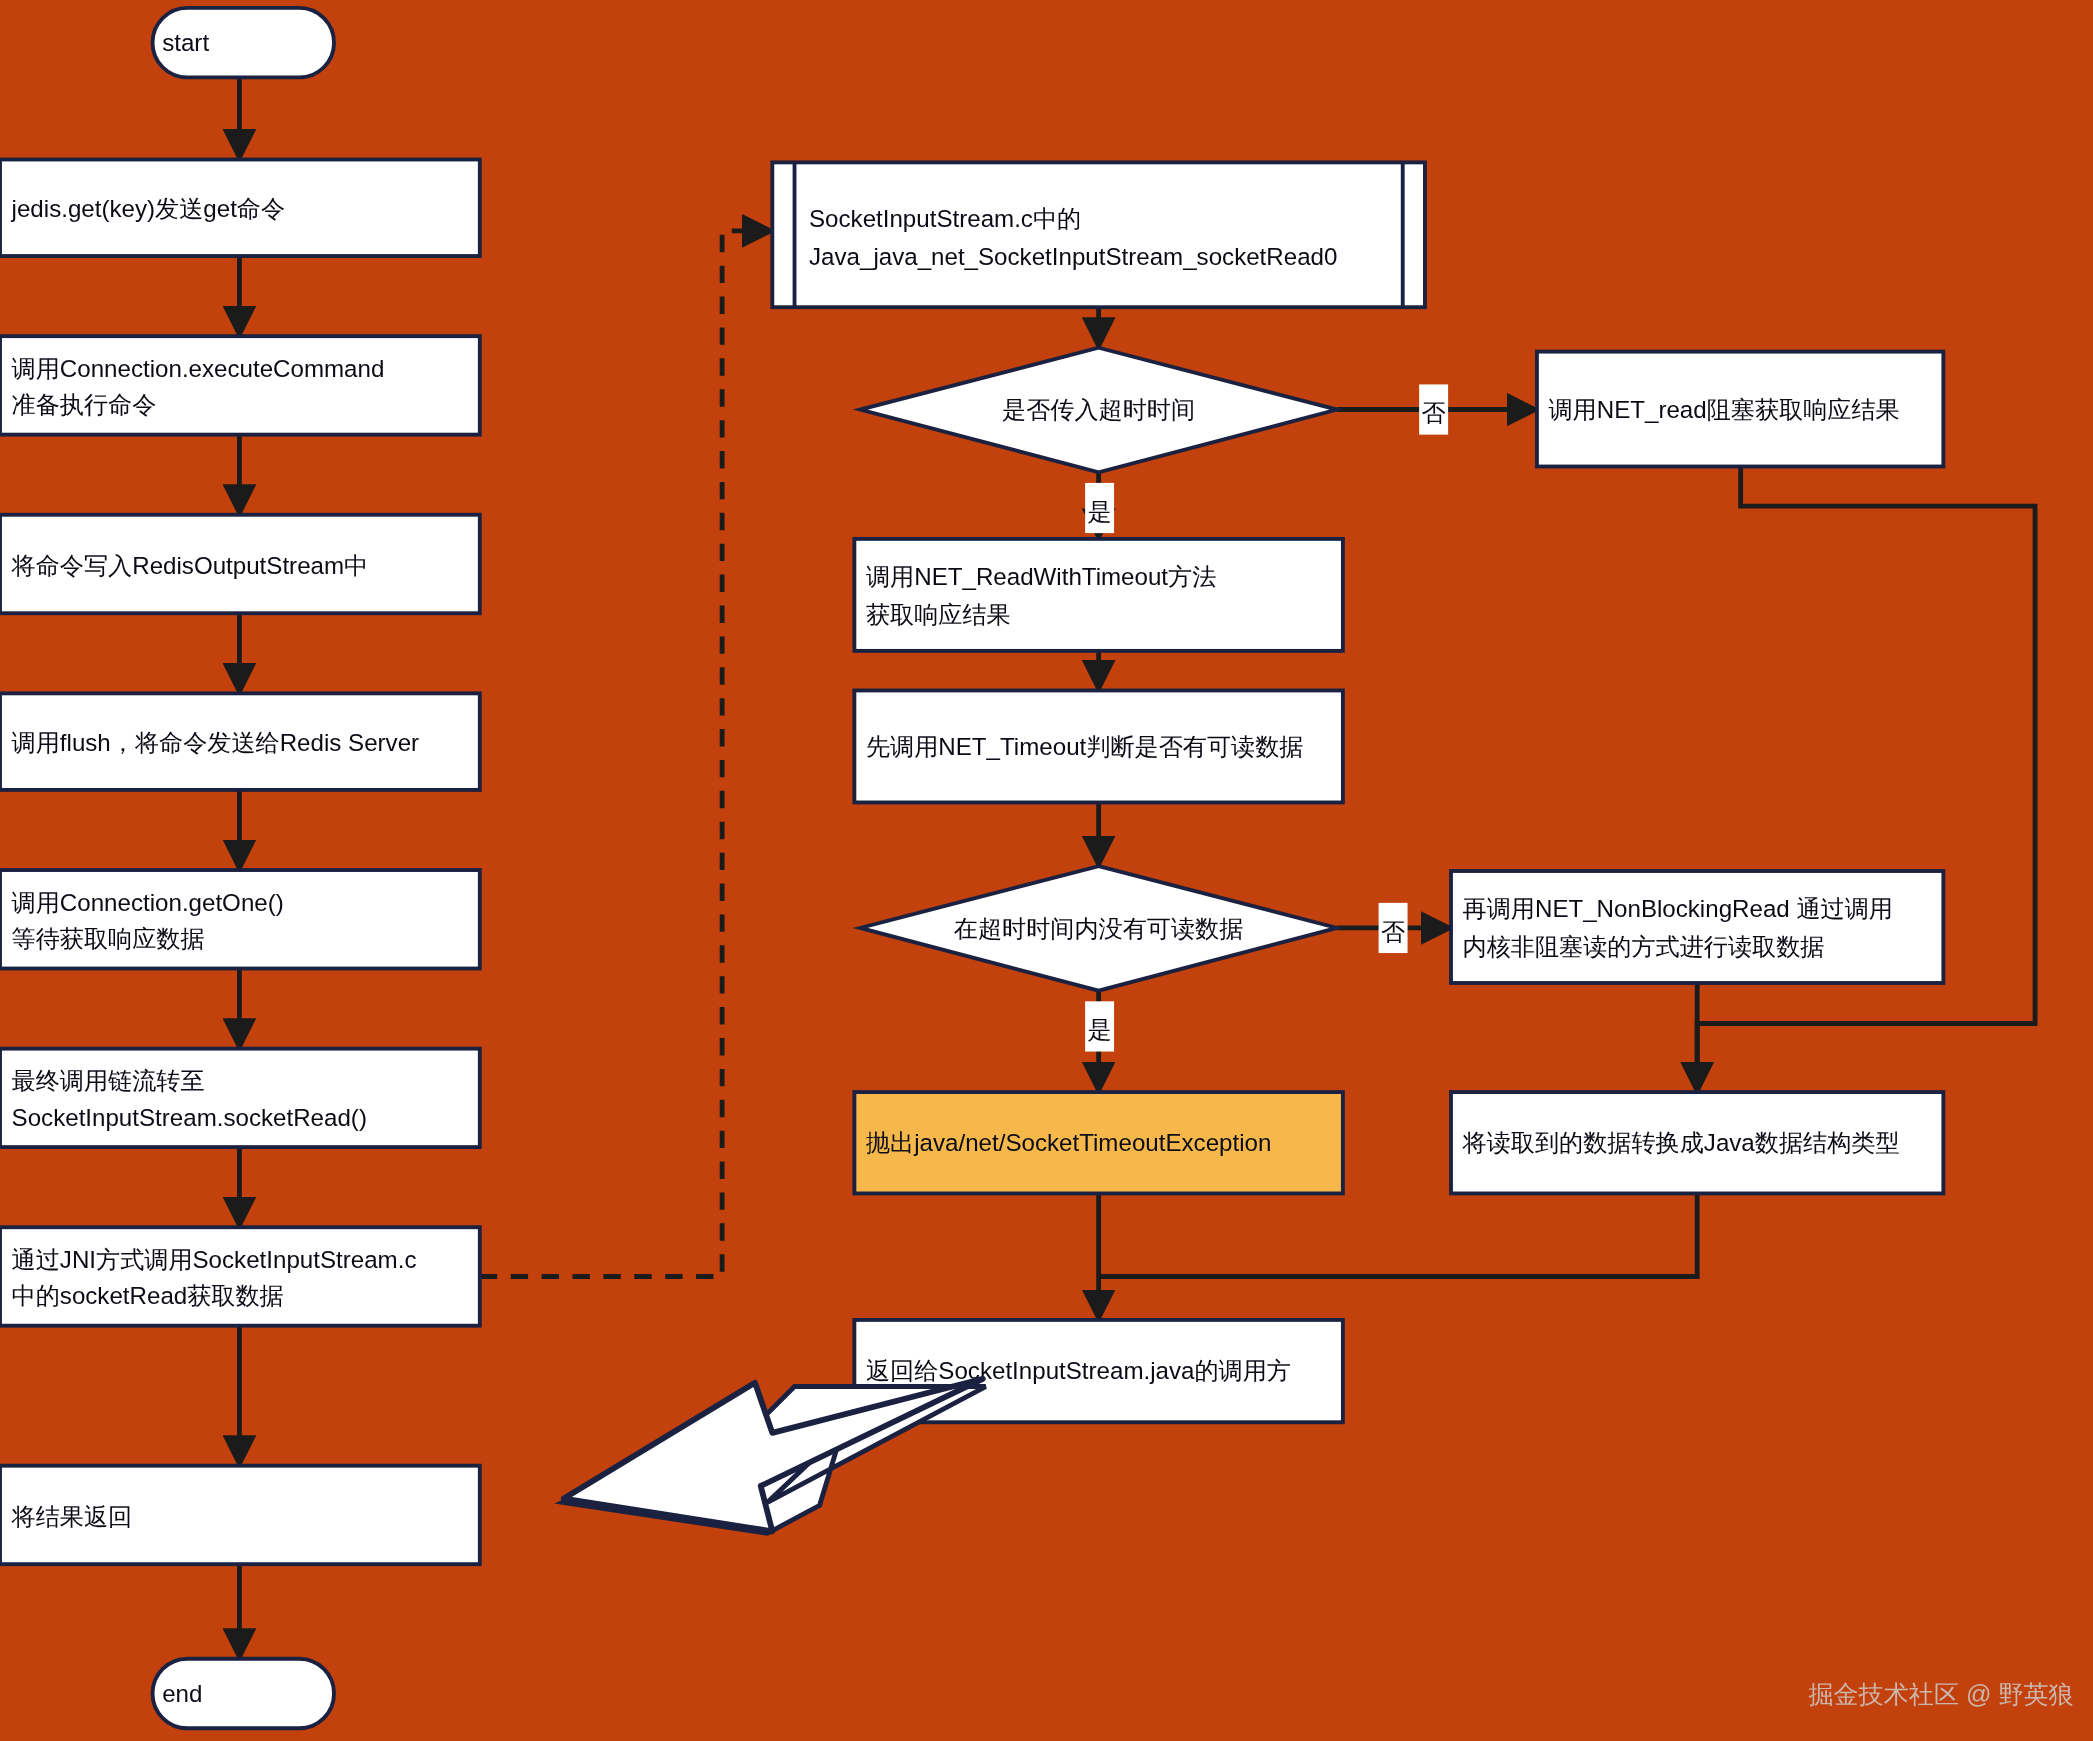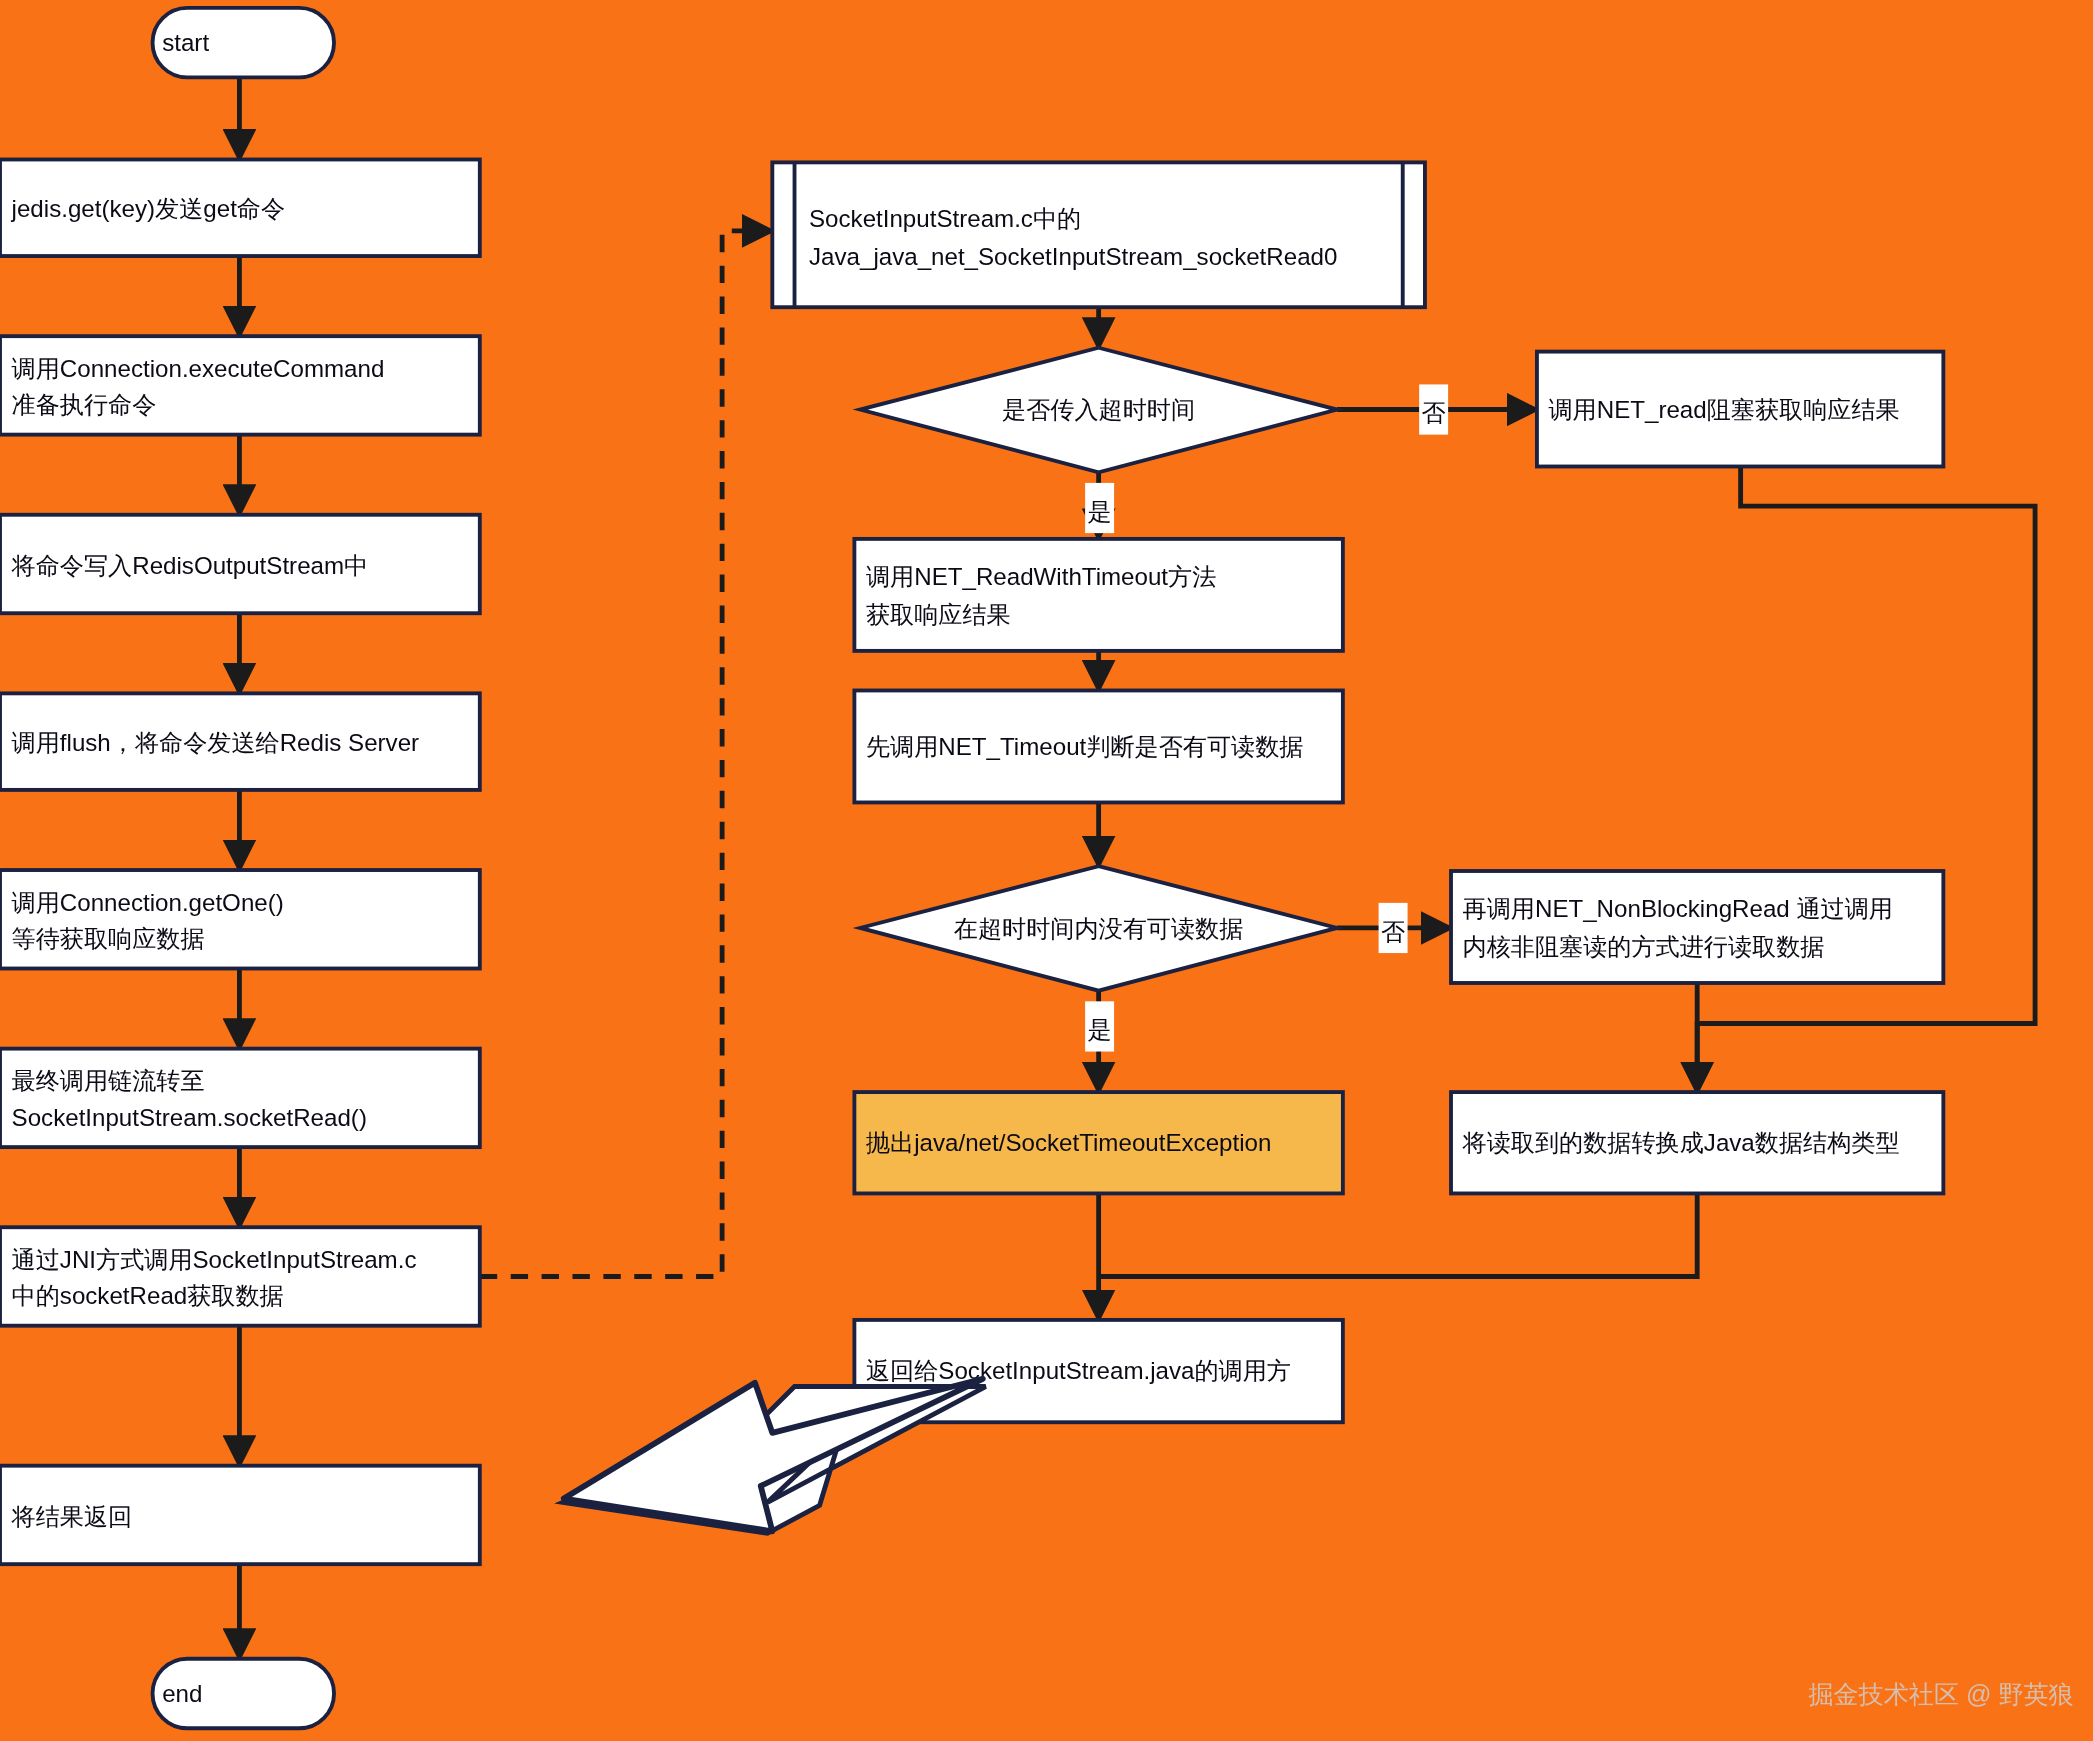--- a/index.html
+++ b/index.html
@@ -1,18 +1,18 @@
 <!DOCTYPE html>
 <html><head>
 <meta charset="utf-8">
 <style>
   html,body{margin:0;padding:0;background:#000;}
   body{width:2093px;height:1742px;overflow:hidden;
        font-family:"Liberation Sans","DejaVu Sans",sans-serif;}
-  #stage{position:relative;width:2093px;height:1742px;background:#f97316;}
+  #stage{position:relative;width:2093px;height:1742px;background:#c2410c;}
   svg{position:absolute;top:0;left:0;width:2093px;height:1742px;}
   .nodetext{font-family:"Liberation Sans","DejaVu Sans",sans-serif;
             font-size:25px;fill:#0b0b16;}
   .edgelabel{font-family:"Liberation Sans","DejaVu Sans",sans-serif;
              font-size:25px;fill:#0b0b16;}
   .wm{font-family:"Liberation Sans","DejaVu Sans",sans-serif;
       font-size:26px;fill:#cfcfcf;opacity:.82;}
 </style>
 </head>
 <body>

